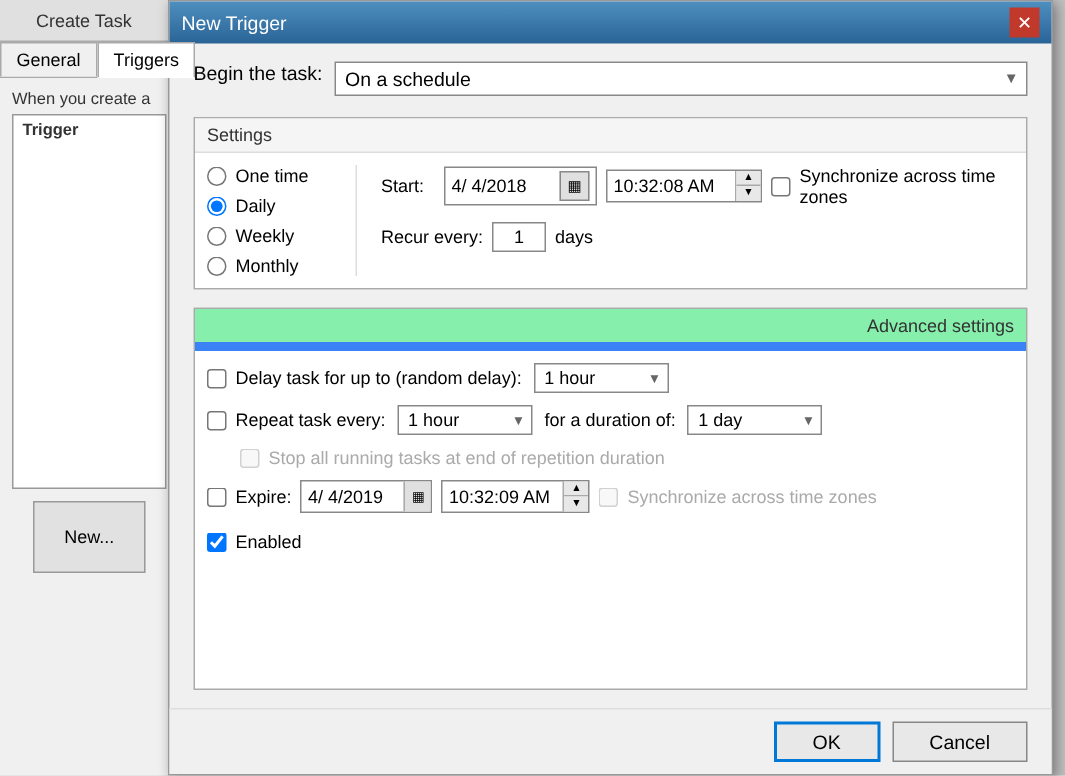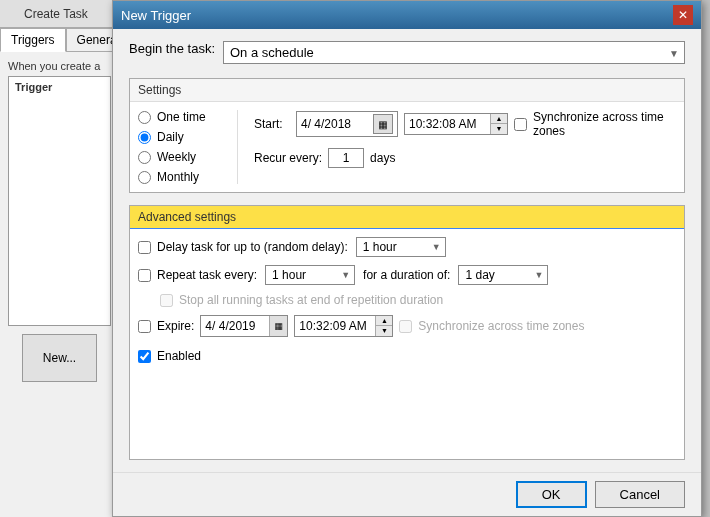--- a/index.html
+++ b/index.html
@@ -331,22 +331,23 @@
     .advanced-section {
       border: 1px solid #aaa;
       background: white;
       flex: 1;
     }
 
     .advanced-title {
       padding: 4px 8px;
       font-size: 12px;
       color: #333;
-      background: #fde047;
-      border-bottom: 1px solid #3b82f6;
+      background: #86efac;
+      border-bottom: 6px solid #3b82f6;
+      text-align: right;
     }
 
     .advanced-content {
       padding: 8px;
       display: flex;
       flex-direction: column;
       gap: 8px;
     }
 
     .adv-row {
@@ -495,25 +496,25 @@
     }
   </style>
 </head>
 <body>
 
 <div class="background-window">
   <div class="bg-title-bar">
     <span>Create Task</span>
   </div>
   <div class="bg-tabs">
+    <div class="bg-tab">
+      <span>General</span>
+    </div>
     <div class="bg-tab active">
       <span>Triggers</span>
-    </div>
-    <div class="bg-tab">
-      <span>General</span>
     </div>
   </div>
   <div class="bg-content">
     <div>When you create a</div>
     <div class="trigger-list-box">
       <div class="trigger-list-header">Trigger</div>
     </div>
     <div class="new-button-area">
       <button class="new-btn">New...</button>
     </div>

